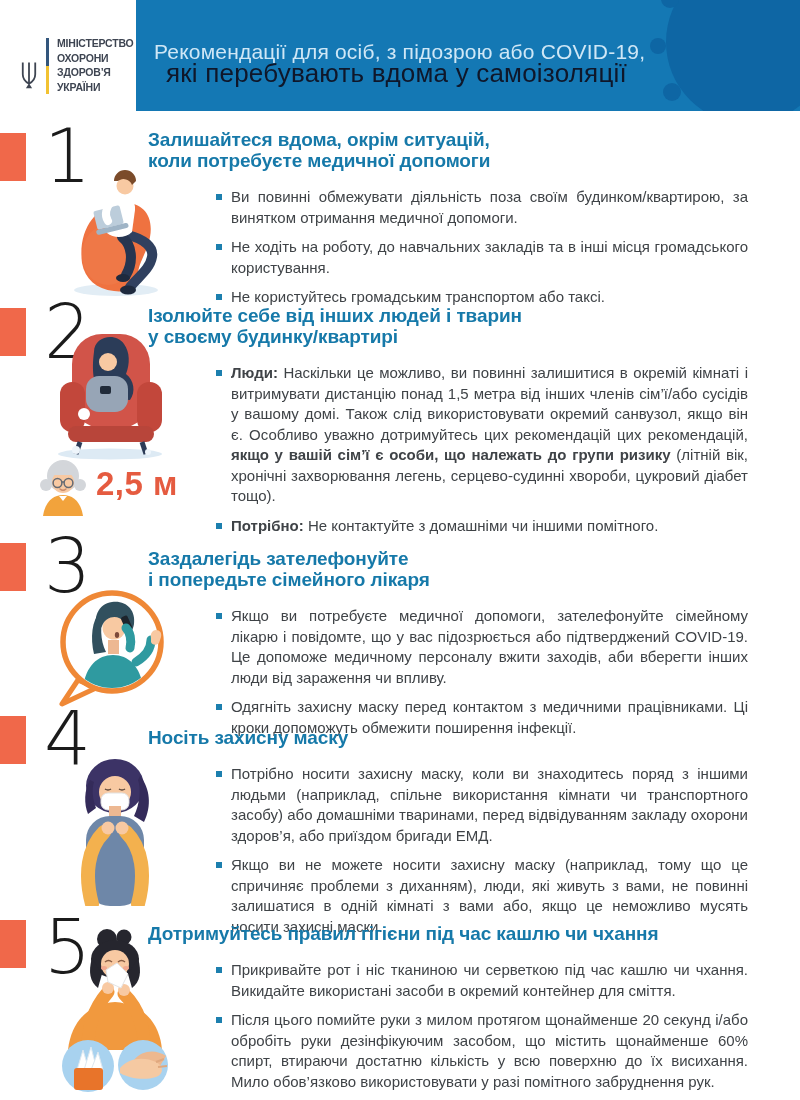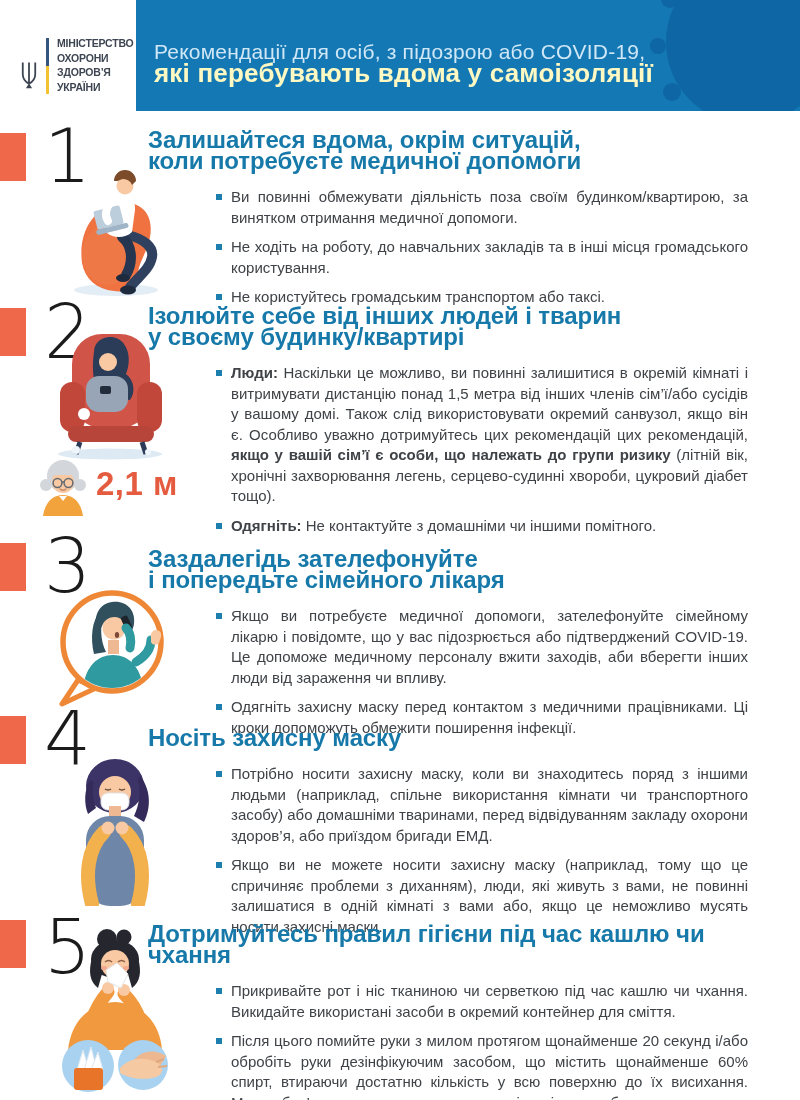--- a/index.html
+++ b/index.html
@@ -10,30 +10,30 @@
   .logo{position:absolute;left:20px;top:36px;display:flex;align-items:flex-end;}
   .trident{margin-top:3px;}
   .flagbar{width:3px;height:56px;margin:2px 8px 0 8px;
            background:linear-gradient(to bottom,#33567c 0 50%,#f2c232 50% 100%);}
   .ministry-name{font-size:10.5px;font-weight:bold;line-height:14.6px;letter-spacing:-0.2px;
                  color:#3e4552;white-space:pre-line;margin-top:0;}
   .banner{position:absolute;left:136px;top:0;width:664px;height:111px;
           background:var(--banner-blue,#1478b4);overflow:hidden;}
   .virus{position:absolute;right:-28px;top:-46px;}
   .t1{position:absolute;left:18px;top:40px;font-size:21px;color:#cfe7f6;letter-spacing:.2px;}
-  .t2{position:absolute;left:18px;top:58px;font-size:26px;font-weight:bold;color:#fef9c3;letter-spacing:.2px;}
+  .t2{position:absolute;left:30px;top:58px;font-size:26px;font-weight:normal;color:#0f172a;letter-spacing:.2px;}
 
   
   .sec{position:absolute;left:0;width:800px;}
   .accent{position:absolute;left:0;width:26px;height:48px;background:var(--accent-orange,#f0684a);}
   .num{position:absolute;left:44px;font-size:74px;line-height:58px;font-weight:200;
        color:#1b1b1b;font-family:"DejaVu Sans",sans-serif;}
   .illus{position:absolute;}
   .secbody{position:absolute;left:148px;top:0;width:592px;}
-  h2{font-size:24px;line-height:21px;font-weight:bold;color:var(--heading-blue,#1679a9);
+  h2{font-size:19px;line-height:21px;font-weight:bold;color:var(--heading-blue,#1679a9);
      white-space:pre-line;letter-spacing:-.1px;}
   ul.blist{list-style:none;margin:16px;padding:0 0 0 52px;width:532px;}
   ul.blist li{position:relative;padding-left:15px;margin-bottom:9px;font-size:15px;
               line-height:20.5px;color:#3f4347;text-align:justify;}
   .sqm{position:absolute;left:0;top:7px;width:6px;height:6px;background:#1c7fae;}
   .bt .b{font-weight:bold;}
   .dist{position:absolute;font-size:33px;font-weight:800;color:var(--distance-orange,#e55b40);letter-spacing:.5px;}
 </style>
 </head>
 <body>
@@ -128,27 +128,27 @@
       <circle cx="46" cy="29" r="6" fill="#d3d6da"></circle>
       <circle cx="29" cy="26" r="11" fill="#f8c9a2"></circle>
       <path d="M18 19 a11 11 0 0 1 22 0 z" fill="#d3d6da"></path>
       <circle cx="23.5" cy="27" r="4.4" fill="none" stroke="#646a73" stroke-width="1.5"></circle>
       <circle cx="34.5" cy="27" r="4.4" fill="none" stroke="#646a73" stroke-width="1.5"></circle>
       <path d="M27.9 26 h2.2" stroke="#646a73" stroke-width="1.5"></path>
       <path d="M26 33 q3 2.6 6 0" stroke="#c98a6b" stroke-width="1.4" fill="none" stroke-linecap="round"></path>
       <path d="M9 60 C11 46 19 39 29 39 C39 39 47 46 49 60 Z" fill="#f2a33c"></path>
       <path d="M25 40 l4 5 l4 -5 z" fill="#ffffff"></path>
     </svg>
-    <div class="dist" style="left:96px;top:165px;">2,1 м</div>
+    <div class="dist" style="left:96px;top:165px;">2,5 м</div>
     <div class="secbody">
       <h2 style="margin:5px 0 12px 0;">Ізолюйте себе від інших людей і тварин
 у своєму будинку/квартирі</h2>
       <ul class="blist">
         <li><span class="sqm"></span><span class="bt"><span class="b">Люди: </span><span>Наскільки це можливо, ви повинні залишитися в окремій кімнаті і витримувати дистанцію понад 1,5 метра від інших членів сім’ї/або сусідів у вашому домі. Також слід використовувати окремий санвузол, якщо він є. Особливо уважно дотримуйтесь цих рекомендацій цих рекомендацій, </span><span class="b">якщо у вашій сім’ї є особи, що належать до групи ризику</span><span> (літній вік, хронічні захворювання легень, серцево-судинні хвороби, цукровий діабет тощо).</span></span></li>
-        <li><span class="sqm"></span><span class="bt"><span class="b">Одягніть: </span><span>Не контактуйте з домашніми чи іншими помітного.</span></span></li>
+        <li><span class="sqm"></span><span class="bt"><span class="b">Потрібно: </span><span>Не контактуйте з домашніми чи іншими помітного.</span></span></li>
       </ul>
     </div>
   </section>
 
   <section class="sec" style="top:533px;">
     <div class="accent" style="top:10px;"></div>
     <div class="num" style="top:4px;">3</div>
     <svg class="illus" style="left:48px;top:45px;" width="138" height="132" viewBox="0 0 138 132">
       <defs>
           <clipPath id="pc">

